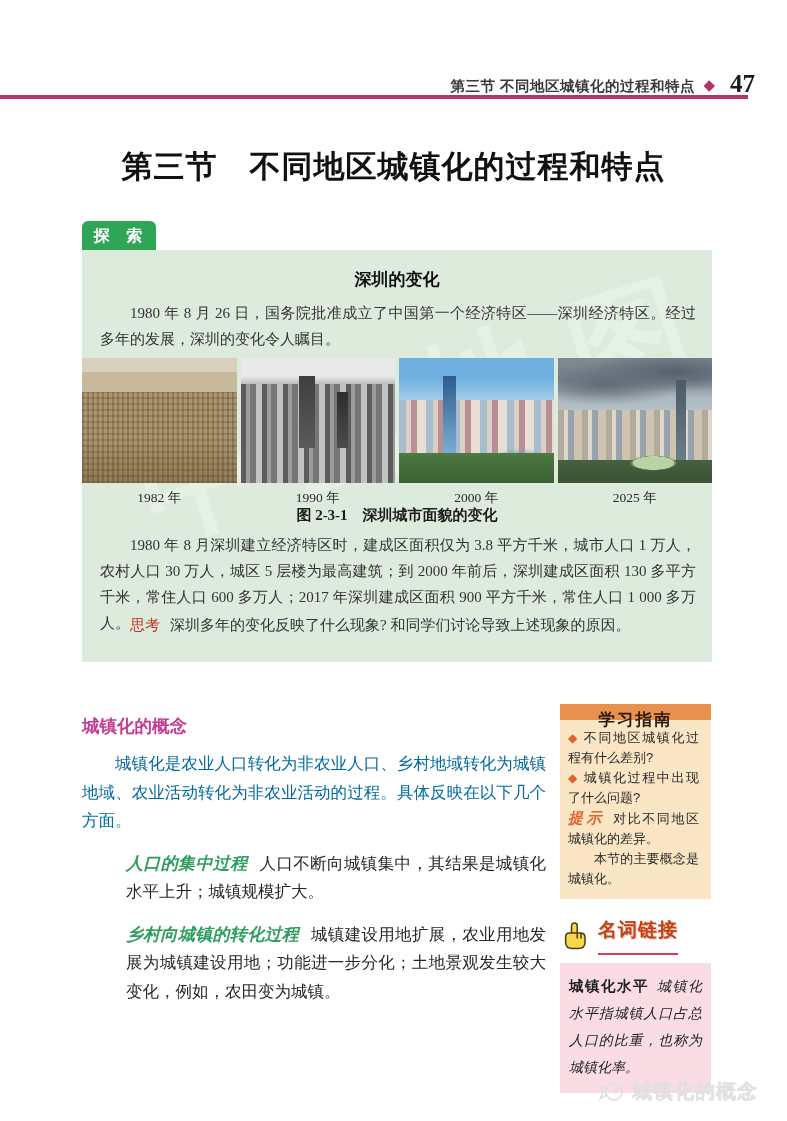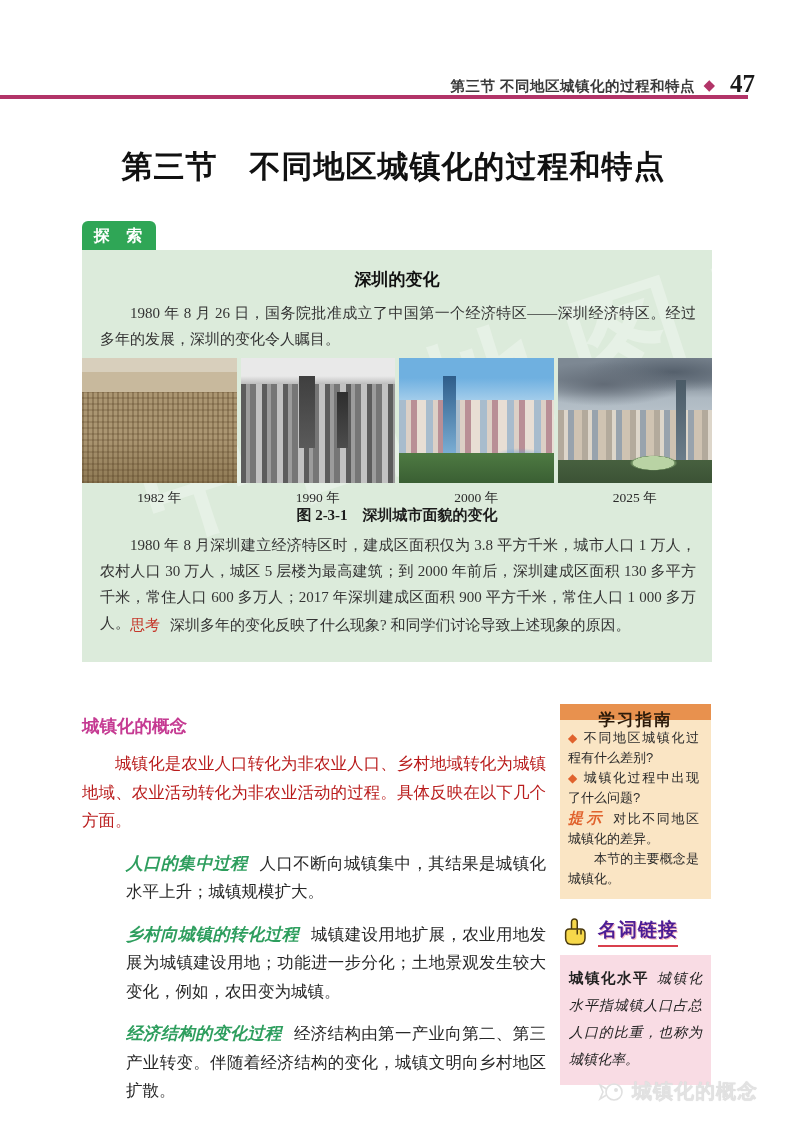--- a/index.html
+++ b/index.html
@@ -138,21 +138,21 @@
   .think-label { color: #c5372a; font-weight: normal; font-family: "Liberation Sans", sans-serif; margin-right: 10px; }
 
   
   .main-col { position: absolute; top: 714px; left: 82px; width: 464px; }
   .section-heading {
     font-size: 17.5px; font-weight: bold; color: #c53a92;
     margin-bottom: 12px;
   }
   .section-intro {
     font-family: "Liberation Serif", serif;
-    font-size: 16.5px; line-height: 28.5px; color: #b91c1c;
+    font-size: 16.5px; line-height: 28.5px; color: #0369a1;
     text-indent: 2em; text-align: justify;
     margin-bottom: 14px;
   }
   .subsection {
     font-family: "Liberation Serif", serif;
     font-size: 16.5px; line-height: 28.5px; color: #272727;
     text-align: justify; margin-bottom: 14px; margin-left: 44px;
   }
   .subsection .term {
     color: #2e9e5e; font-weight: bold; font-style: italic;
@@ -180,25 +180,25 @@
     font-size: 15px; margin-right: 8px; letter-spacing: 2px;
   }
   .hint-text, .guide-note { font-family: "Liberation Serif", serif; }
   .guide-note { text-indent: 2em; text-align: justify; }
 
   .termlink-header {
     margin-top: 18px; display: flex; align-items: center; gap: 8px;
   }
   .hand-icon { flex: 0 0 auto; }
   .termlink-title {
-    font-size: 19px; font-weight: bold; color: #4c1d95;
+    font-size: 19px; font-weight: bold; color: #c2410c;
     letter-spacing: 1px;
     text-shadow: 1px 1px 0 #f6b9be;
     border-bottom: 2px solid #d9404e;
-    padding-bottom: 2px;
+    padding-bottom: 10px;
   }
   .pink-box {
     margin-top: 8px; background: #f9dce4;
     padding: 10px 9px 12px 9px;
     font-size: 14px; line-height: 26px; color: #222;
     text-align: justify;
   }
   .pink-box .term-word {
     font-weight: bold; font-family: "Liberation Sans", sans-serif;
     margin-right: 8px; font-size: 14.5px;
@@ -275,23 +275,20 @@
     <p class="section-intro">城镇化是农业人口转化为非农业人口、乡村地域转化为城镇地域、农业活动转化为非农业活动的过程。具体反映在以下几个方面。</p>
 
     <p class="subsection">
       <span class="term">人口的集中过程</span><span>人口不断向城镇集中，其结果是城镇化水平上升；城镇规模扩大。</span>
     </p>
 
     <p class="subsection">
       <span class="term">乡村向城镇的转化过程</span><span>城镇建设用地扩展，农业用地发展为城镇建设用地；功能进一步分化；土地景观发生较大变化，例如，农田变为城镇。</span>
     </p>
 
-    <p class="subsection">
-      <span class="term">经济结构的变化过程</span><span>经济结构由第一产业向第二、第三产业转变。伴随着经济结构的变化，城镇文明向乡村地区扩散。</span>
-    </p>
   </div>
 
   <div class="sidebar">
 
     <div class="guide-box">
       <div class="guide-header">学习指南</div>
       <div class="guide-body">
         <p class="guide-q">
           <span class="bullet">◆</span><span>不同地区城镇化过程有什么差别?</span>
         </p>

